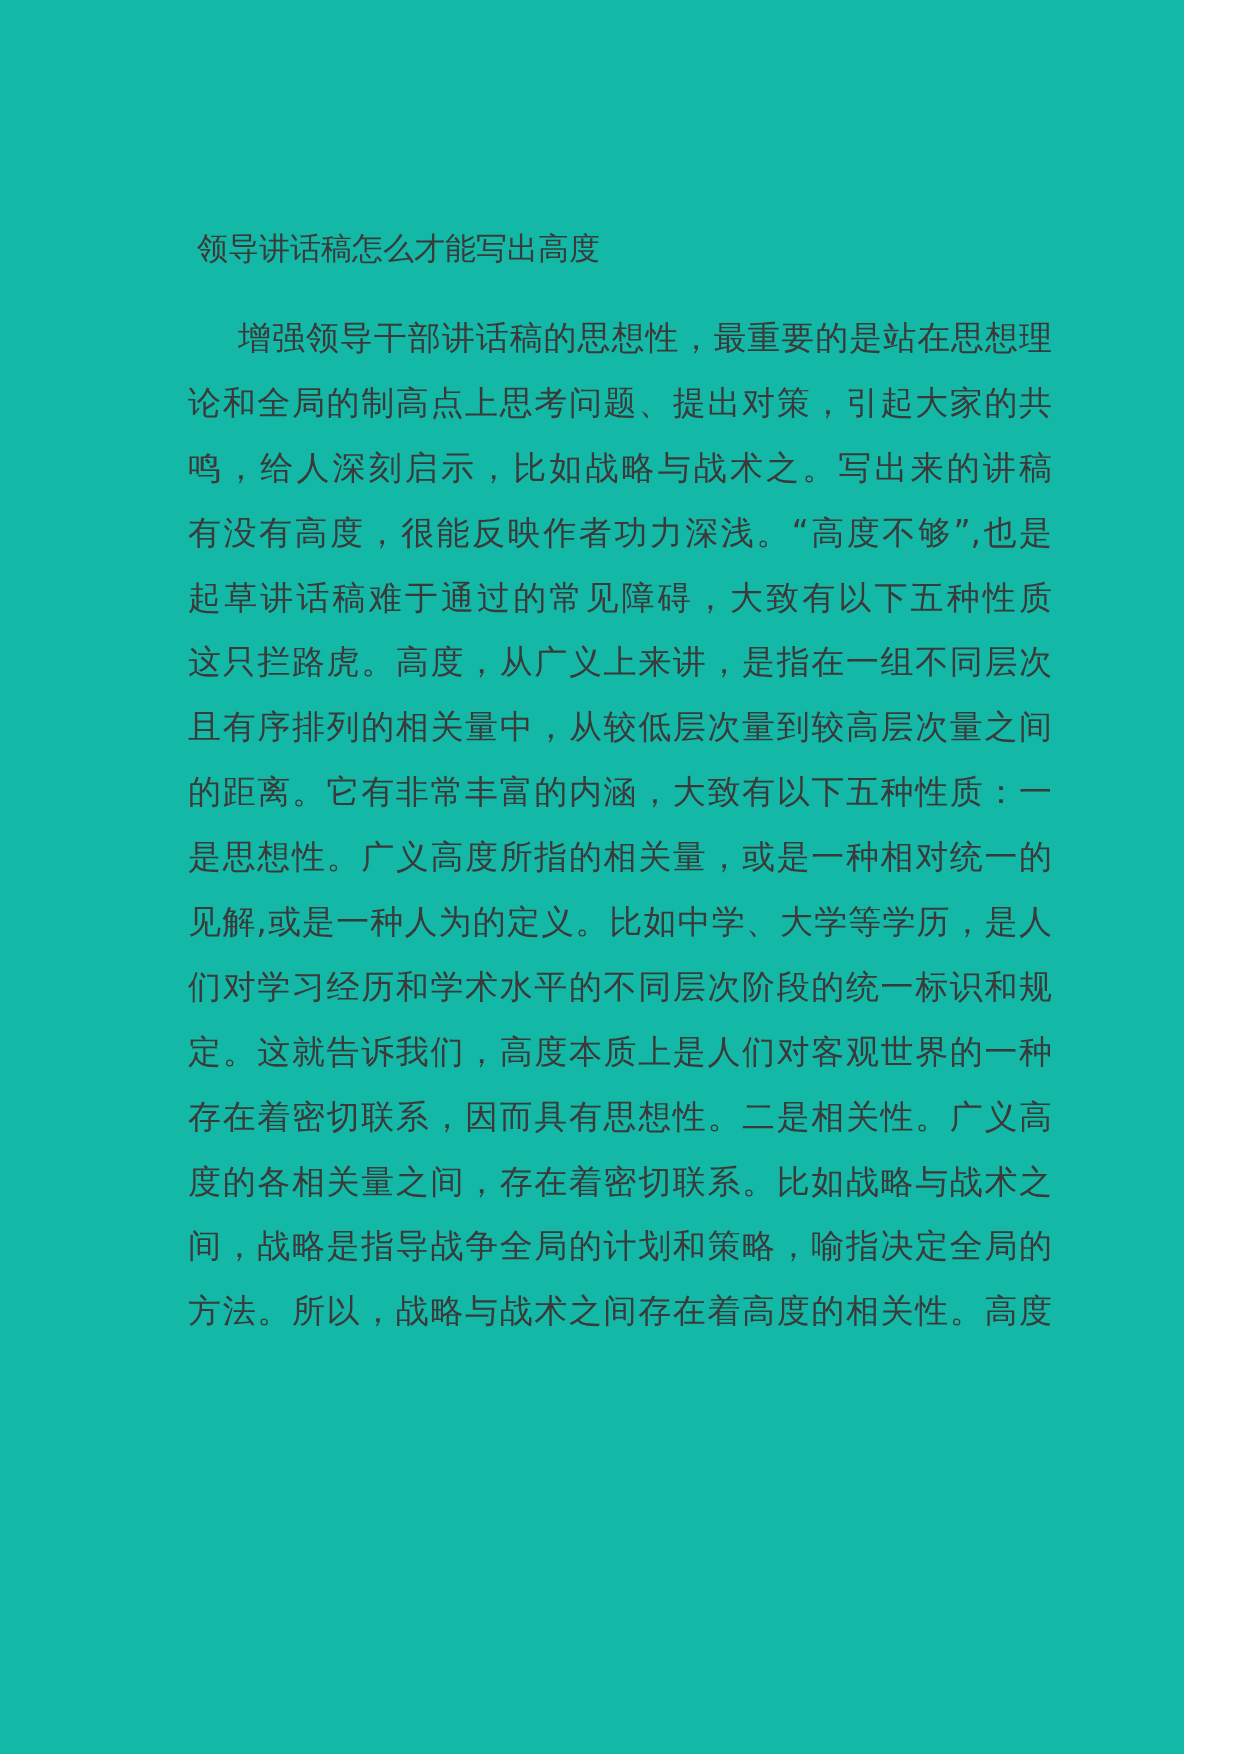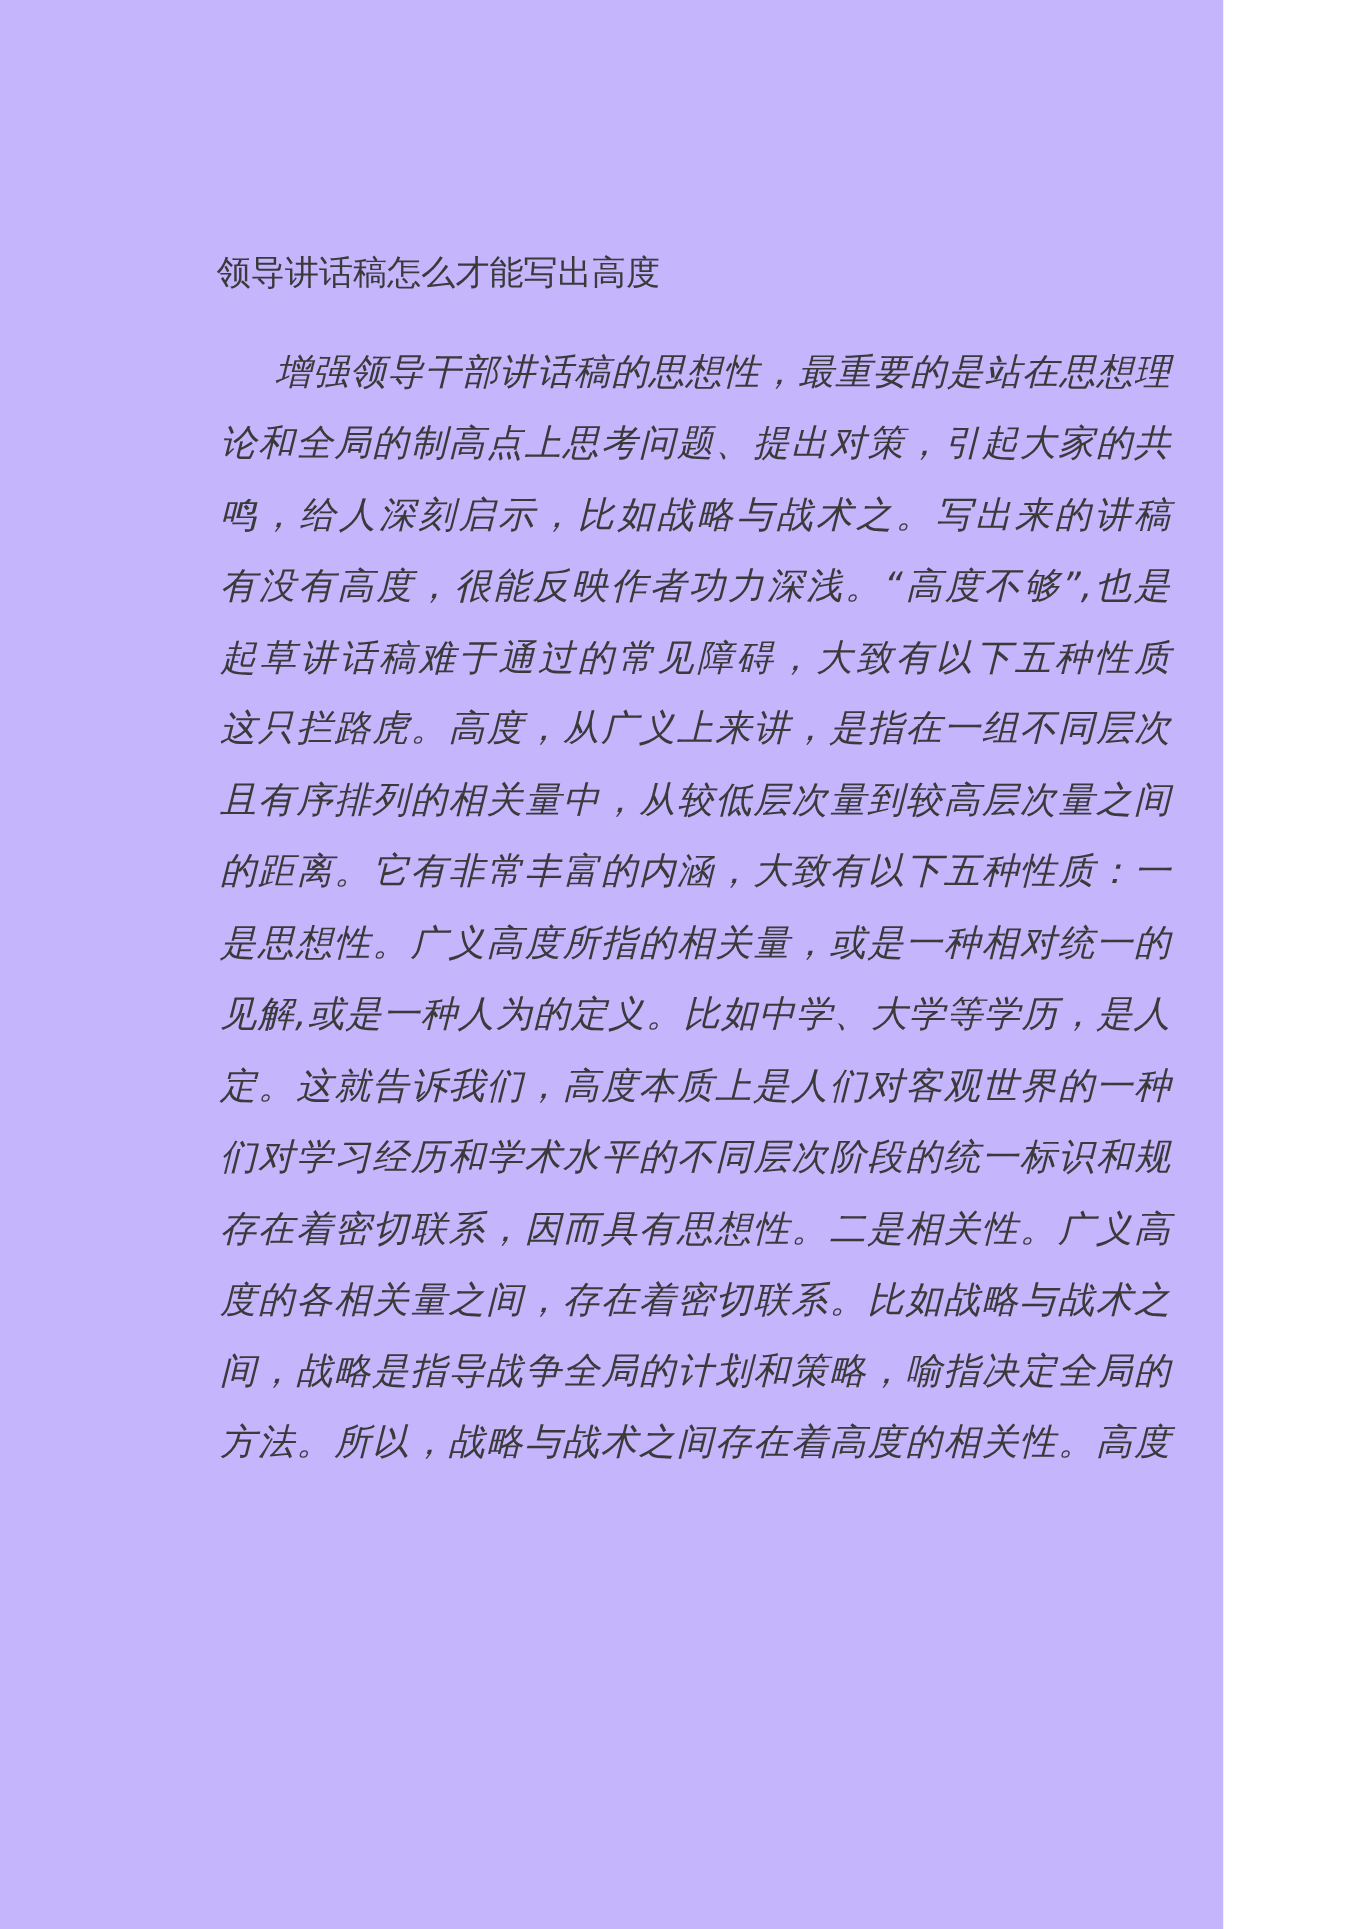--- a/index.html
+++ b/index.html
@@ -12,41 +12,39 @@
       height: 1754px;
       position: relative;
       overflow: hidden;
       font-family: "DejaVu Sans", "Liberation Sans", sans-serif;
       color: #3a3a3a;
     }
     .page {
       position: absolute;
       left: 0;
       top: 0;
-      width: 1072px;
+      width: 1184px;
       height: 1754px;
-      background: #c4b5fd;
-      padding-left: 40px;
+      background: #14b8a6;
     }
     .doc-title {
       position: absolute;
       left: 197px;
       top: 228px;
       font-size: 31px;
       line-height: 40px;
       color: #3a3a3a;
       white-space: nowrap;
       letter-spacing: 0px;
     }
     .doc-body {
       position: absolute;
-      left: 200px;
+      left: 188px;
       top: 306px;
       width: 864px;
-      font-style: italic;
     }
     .line {
       display: block;
       height: 64.9px;
       line-height: 64.9px;
       font-size: 33px;
       white-space: nowrap;
       text-align: justify;
       text-align-last: justify;
       color: #3a3a3a;
@@ -68,20 +66,20 @@
     <span class="line first">增强领导干部讲话稿的思想性，最重要的是站在思想理</span>
     <span class="line">论和全局的制高点上思考问题、提出对策，引起大家的共</span>
     <span class="line">鸣，给人深刻启示，比如战略与战术之。写出来的讲稿</span>
     <span class="line">有没有高度，很能反映作者功力深浅。“高度不够”,也是</span>
     <span class="line">起草讲话稿难于通过的常见障碍，大致有以下五种性质</span>
     <span class="line">这只拦路虎。高度，从广义上来讲，是指在一组不同层次</span>
     <span class="line">且有序排列的相关量中，从较低层次量到较高层次量之间</span>
     <span class="line">的距离。它有非常丰富的内涵，大致有以下五种性质：一</span>
     <span class="line">是思想性。广义高度所指的相关量，或是一种相对统一的</span>
     <span class="line">见解,或是一种人为的定义。比如中学、大学等学历，是人</span>
+    <span class="line">们对学习经历和学术水平的不同层次阶段的统一标识和规</span>
     <span class="line">定。这就告诉我们，高度本质上是人们对客观世界的一种</span>
-    <span class="line">们对学习经历和学术水平的不同层次阶段的统一标识和规</span>
     <span class="line">存在着密切联系，因而具有思想性。二是相关性。广义高</span>
     <span class="line">度的各相关量之间，存在着密切联系。比如战略与战术之</span>
     <span class="line">间，战略是指导战争全局的计划和策略，喻指决定全局的</span>
     <span class="line">方法。所以，战略与战术之间存在着高度的相关性。高度</span>
   </div>
 </div>
 
 </body></html>

